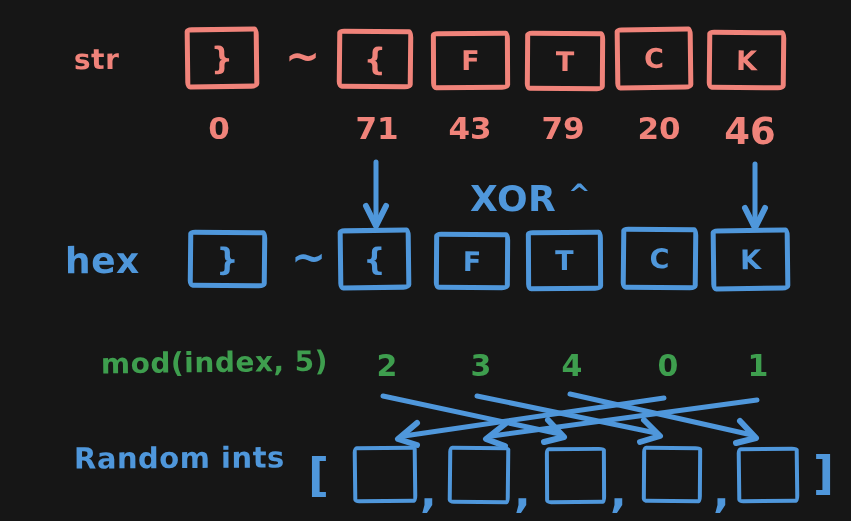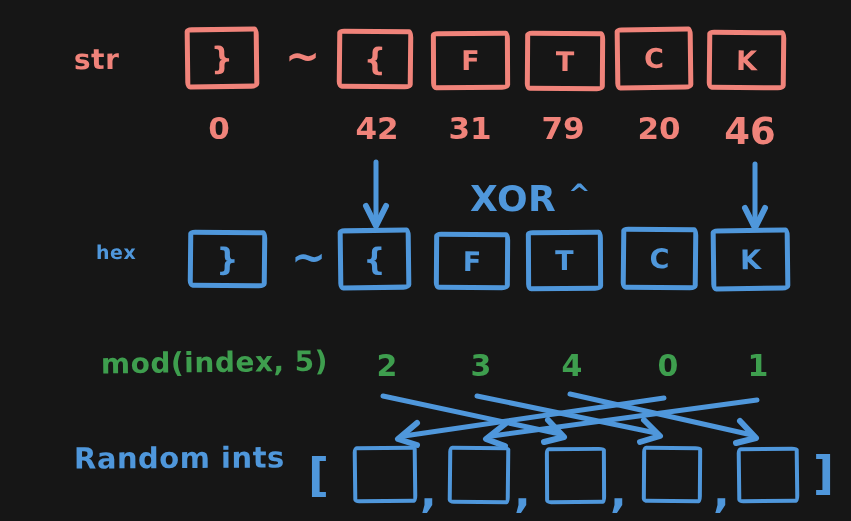--- a/index.html
+++ b/index.html
@@ -67,30 +67,30 @@
     <span>T</span>
   </div>
   <div class="box ta" style="left:615px;top:27px;width:78px;height:63px;">
     <span>C</span>
   </div>
   <div class="box tb" style="left:707px;top:30px;width:79px;height:60px;">
     <span>K</span>
   </div>
 
   <div class="num salmon" style="left:219px;top:113px;font-size:31px;">0</div>
-  <div class="num salmon" style="left:377px;top:113px;font-size:31px;">42</div>
-  <div class="num salmon" style="left:470px;top:113px;font-size:31px;">31</div>
+  <div class="num salmon" style="left:377px;top:113px;font-size:31px;">71</div>
+  <div class="num salmon" style="left:470px;top:113px;font-size:31px;">43</div>
   <div class="num salmon" style="left:563px;top:113px;font-size:31px;">79</div>
   <div class="num salmon" style="left:659px;top:113px;font-size:31px;">20</div>
   <div class="num salmon" style="left:750px;top:113px;font-size:37px;">46</div>
 
   <div class="lbl blue" style="left:470px;top:181px;font-size:36px;">XOR</div>
   <div class="lbl blue" style="left:568px;top:180px;font-size:27px;">^</div>
 
-  <div class="lbl blue tc" style="left:96px;top:243px;font-size:19px;">hex</div>
+  <div class="lbl blue tc" style="left:65px;top:243px;font-size:36px;">hex</div>
   <div class="box brace bluebox tb" style="left:188px;top:230px;width:79px;height:58px;">
     <span>}</span>
   </div>
   <div class="tilde blue" style="left:291px;top:237px;">~</div>
   <div class="box brace bluebox ta" style="left:338px;top:228px;width:73px;height:62px;">
     <span>{</span>
   </div>
   <div class="box bluebox td" style="left:434px;top:232px;width:76px;height:58px;">
     <span>F</span>
   </div>

